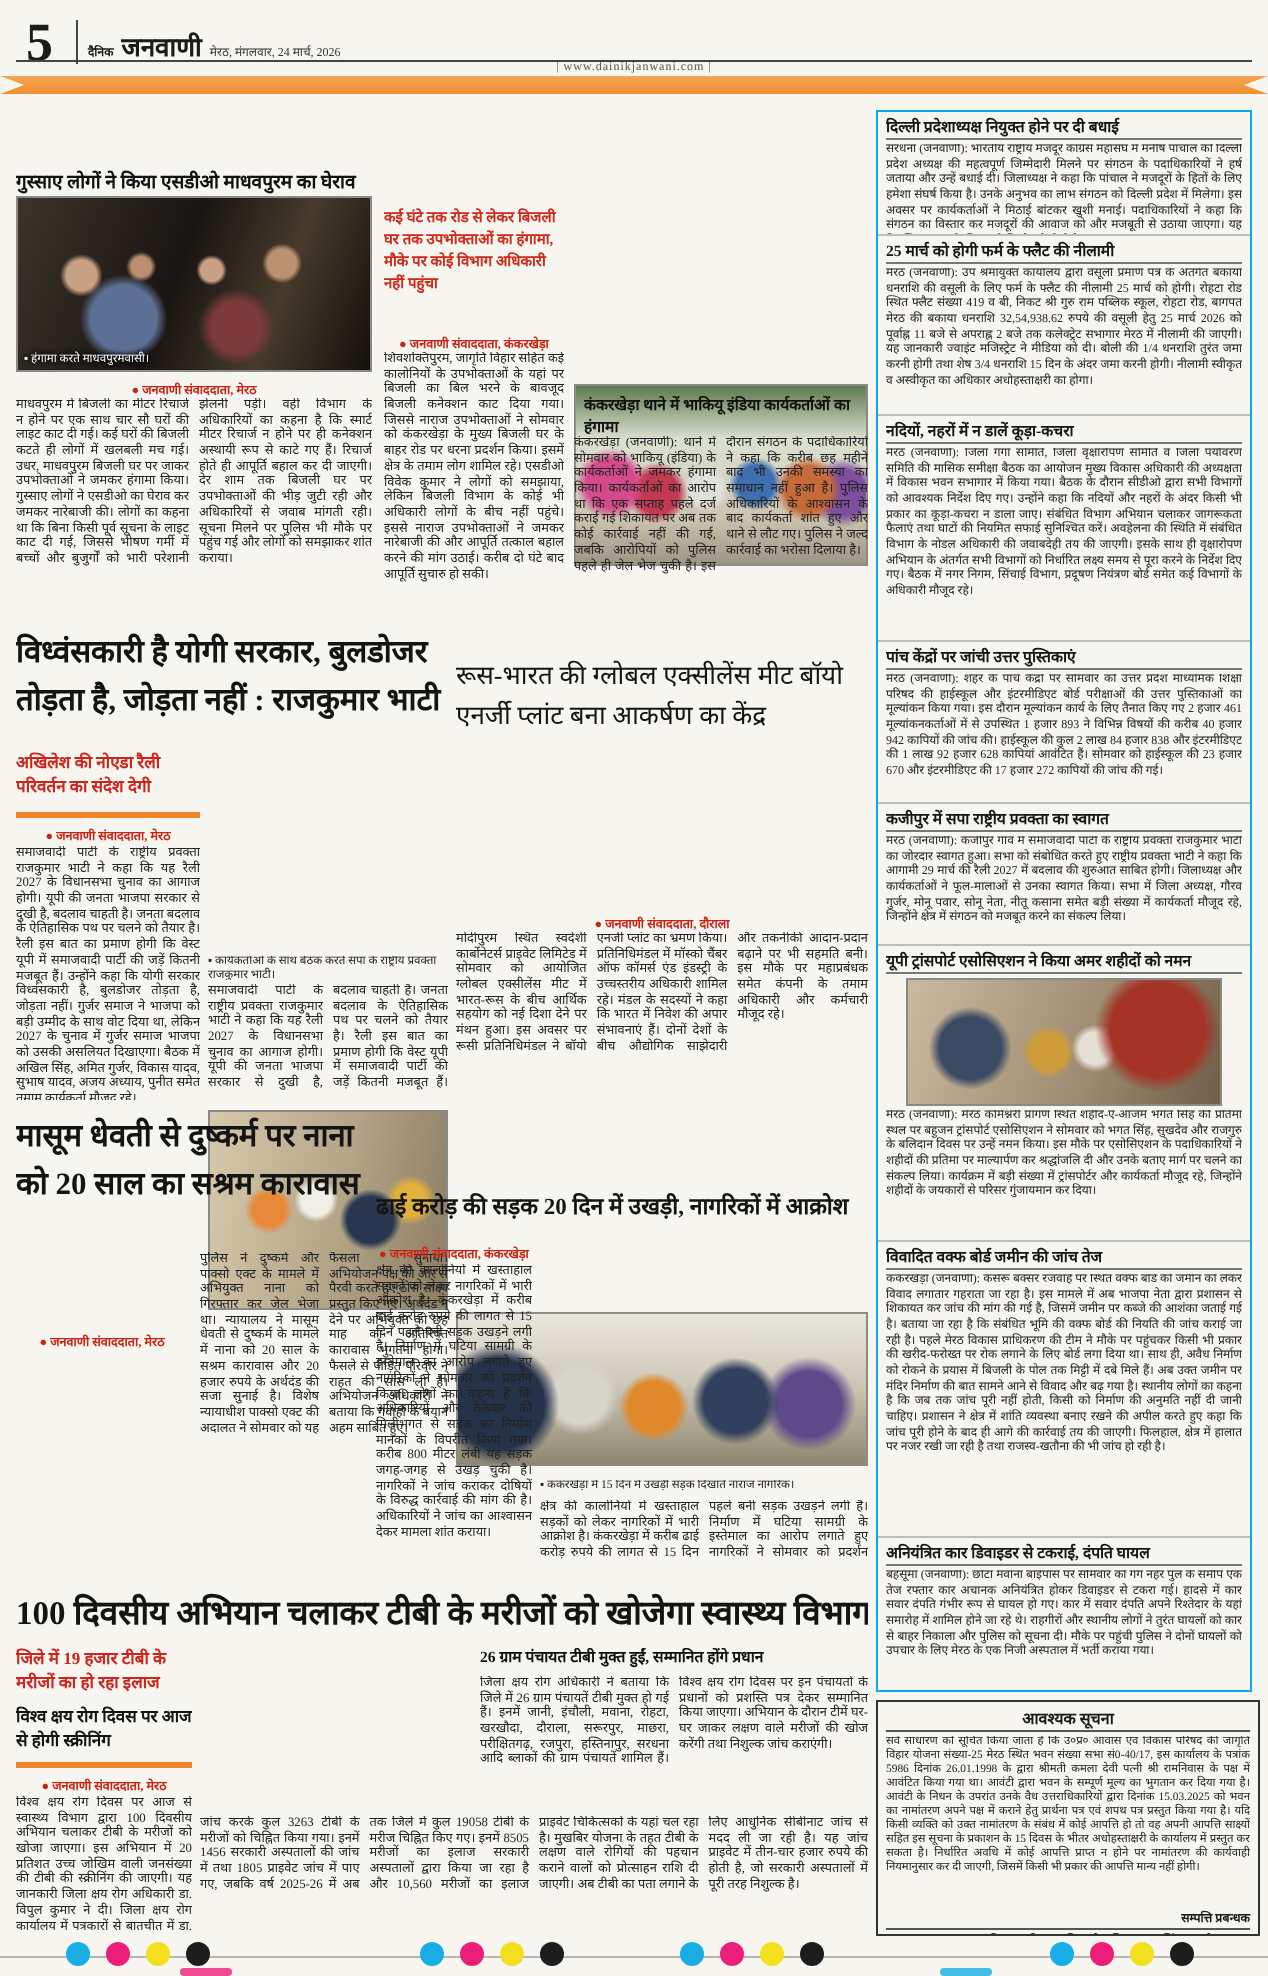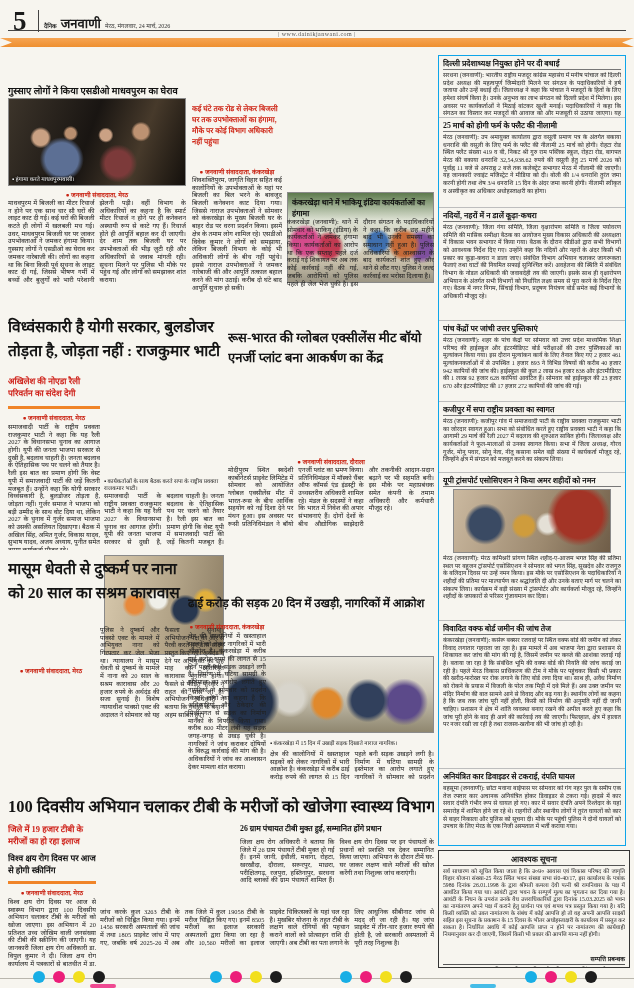--- a/index.html
+++ b/index.html
@@ -15,21 +15,21 @@
   .url{font-size:6px;color:#555;text-align:center;width:100%;letter-spacing:.5px;}
   .hdr-rule{border-top:1px solid #444;}
   .vert-rule{border-left:1px solid #444;}
   .ribbon{background:linear-gradient(#f6a553,#ee8f30);
           clip-path:polygon(0 0,12px 50%,0 100%,100% 100%,calc(100% - 12px) 50%,100% 0);}
   
   .h-lead{font-size:20px;font-weight:bold;color:#b41117;white-space:nowrap;overflow:hidden;}
   .h-sub-black{font-size:9.5px;font-weight:bold;color:#111;}
   .h-mid{font-size:12px;font-weight:bold;color:#3a3a3a;white-space:nowrap;overflow:hidden;}
   .h-big2{font-size:15.5px;font-weight:bold;line-height:1.55;color:#141414;}
-  .h-med2{font-size:13px;font-weight:bold;line-height:1.5;color:#141414;}
+  .h-med2{font-size:13px;font-weight:normal;line-height:1.5;color:#141414;}
   .h-one{font-size:11.5px;font-weight:bold;white-space:nowrap;overflow:hidden;color:#141414;}
   .h-bottom{font-size:16.5px;font-weight:bold;white-space:nowrap;overflow:hidden;color:#141414;}
   .sub-red{font-size:8.5px;font-weight:bold;color:#cf241c;line-height:1.4;}
   .sub-blk{font-size:8.5px;font-weight:bold;color:#141414;line-height:1.4;}
   .orange-bar{background:#f08428;height:3px;}
   .intro-red{font-size:7.5px;font-weight:bold;color:#cf2a1b;line-height:1.45;text-align:left;}
   .byline{font-size:6.3px;font-weight:bold;color:#c92313;text-align:center;overflow:hidden;white-space:nowrap;}
   .body{font-size:6.4px;line-height:1.2;text-align:justify;color:#222;overflow:hidden;}
   .cols2{column-count:2;column-gap:5px;}
   .cols3{column-count:3;column-gap:5px;}

